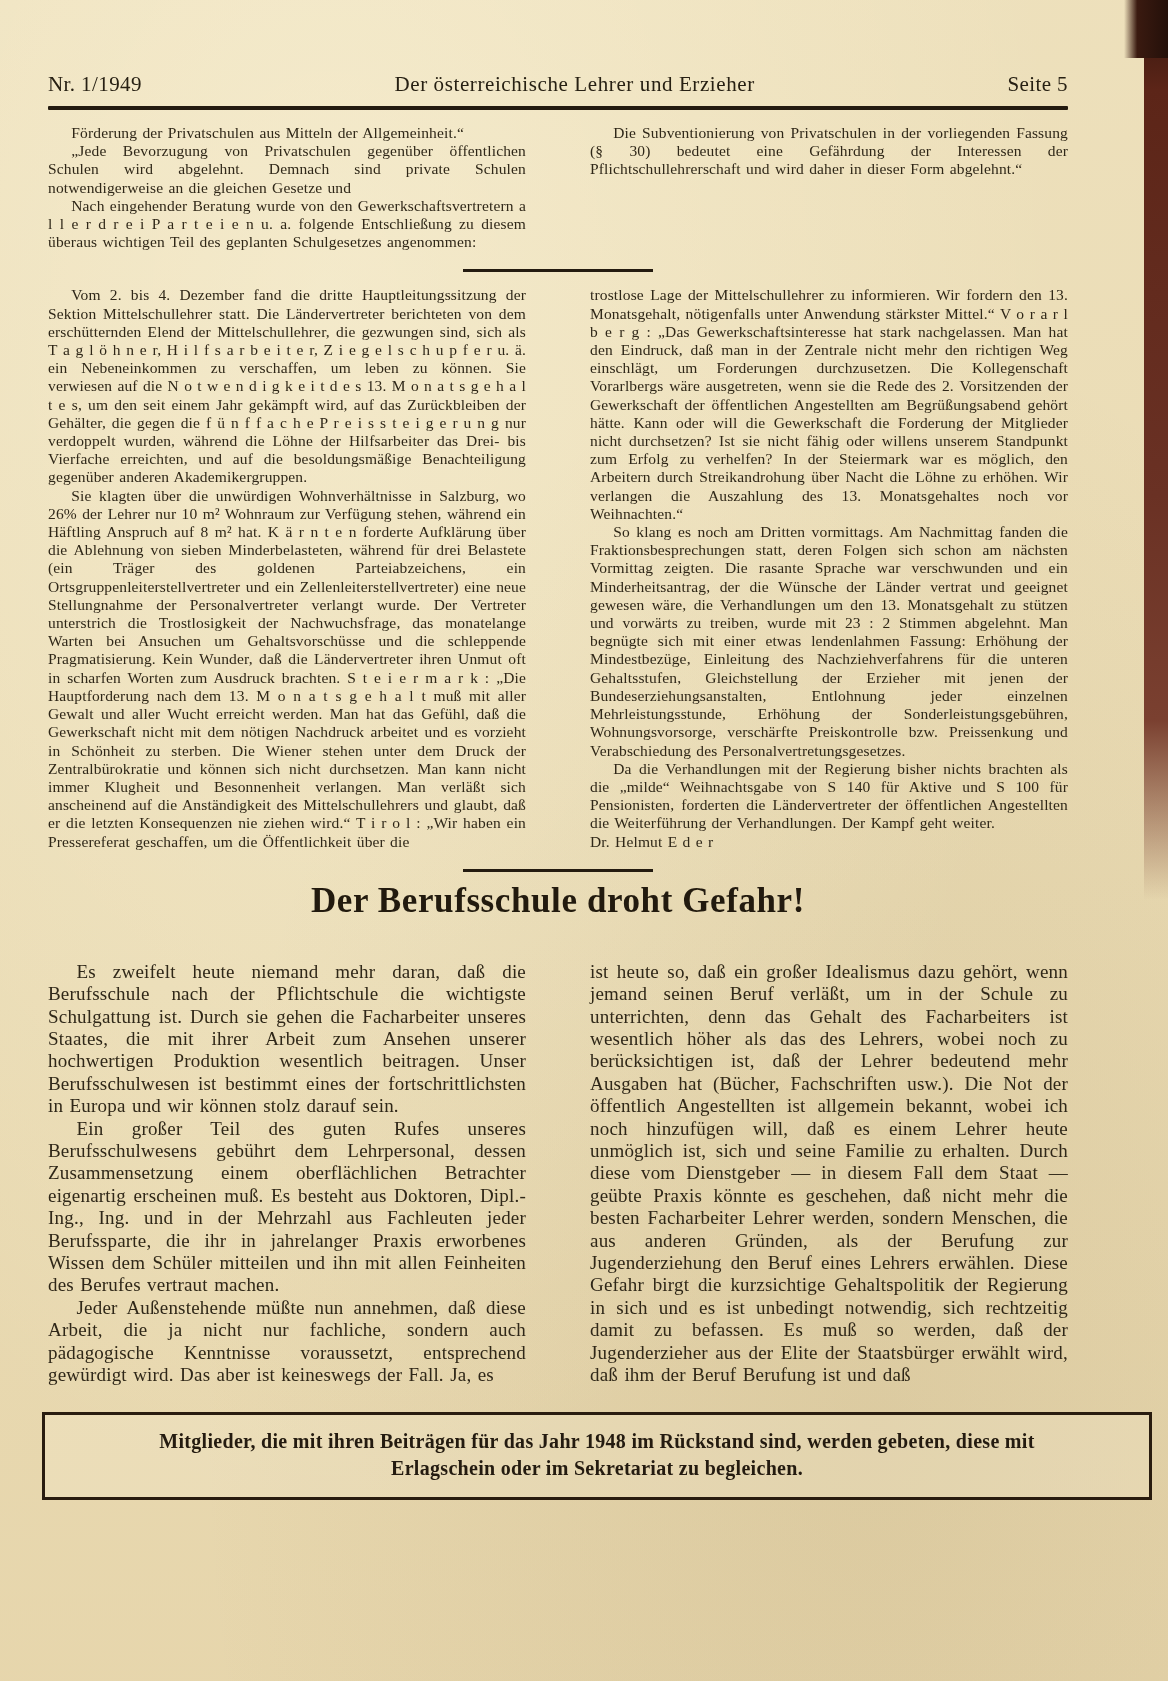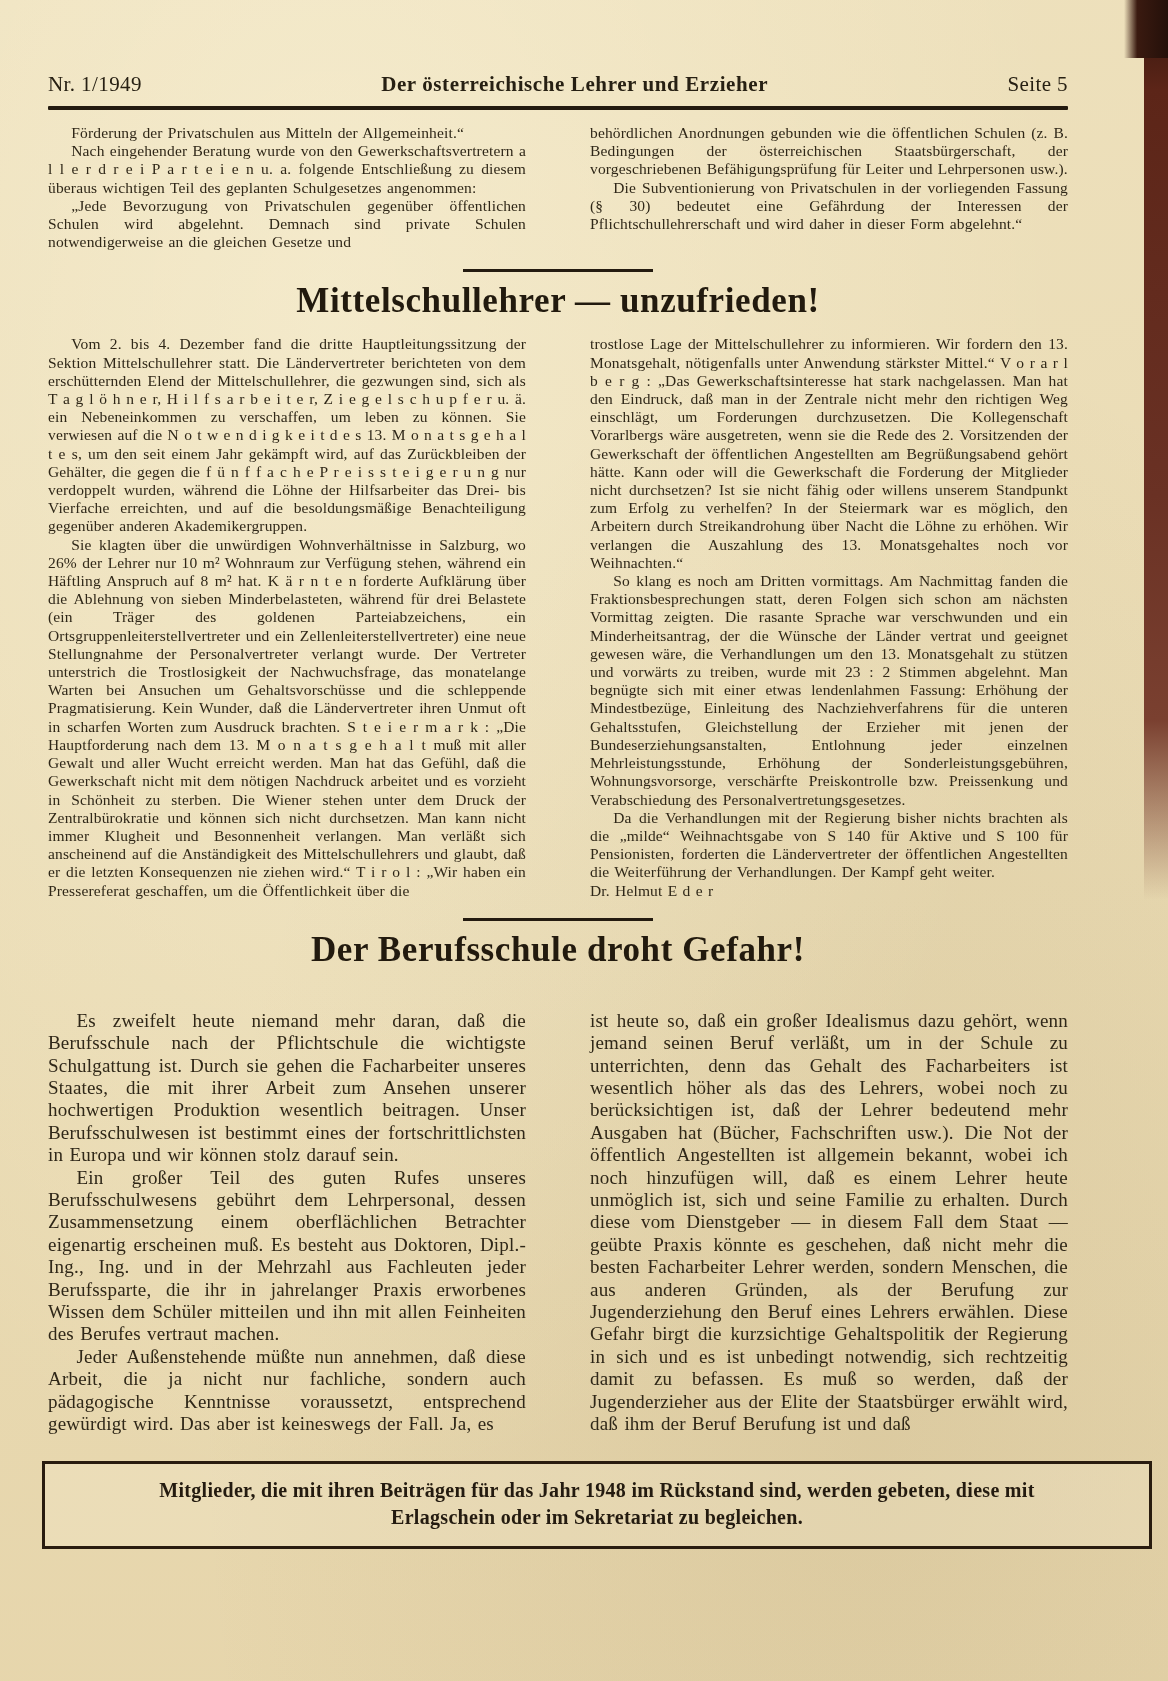--- a/index.html
+++ b/index.html
@@ -21,21 +21,21 @@
     background:linear-gradient(to bottom,#31150d 0%,#5c2518 10%,#6a3124 55%,#7a4030 80%,rgba(122,64,48,0) 100%);
   }
   .scan-strip-top{
     position:absolute;top:0;right:0;width:44px;height:58px;z-index:4;
     background:linear-gradient(to left,#24100a,#3a1a10 70%,rgba(58,26,16,0) 100%);
   }
   .content{position:relative;z-index:2;padding:72px 100px 0 48px;}
   
   .masthead{display:flex;justify-content:space-between;align-items:flex-end;
     font-size:21px;line-height:24px;letter-spacing:0.4px;color:#272013;gap:44px;}
-  .masthead .journal{font-weight:bold;letter-spacing:0.6px;}
+  .masthead .journal{font-weight:normal;letter-spacing:0.6px;}
   .head-rule{height:4px;background:#241b10;margin-top:10px;border-radius:1px;}
   
   .cols{display:flex;gap:64px;margin-top:14px;}
   .col{flex:1;text-align:justify;}
   .lead,.art1{font-size:15.5px;line-height:18.2px;letter-spacing:0.15px;word-spacing:1.2px;}
   .art2{font-size:19px;line-height:22.4px;letter-spacing:0.2px;word-spacing:1.4px;margin-top:40px;}
   p{margin:0;}
   p.ind{text-indent:1.5em;}
   p.cont{text-indent:0;}
   .signature{text-align:left;padding-right:16px;text-indent:0;}
@@ -69,31 +69,29 @@
     <header class="masthead">
       <span class="issue">Nr. 1/1949</span>
       <span class="journal">Der österreichische Lehrer und Erzieher</span>
       <span class="pageno">Seite 5</span>
     </header>
     <div class="head-rule"></div>
 
     <section class="cols lead">
       <div class="col">
         <p class="ind">Förderung der Privatschulen aus Mitteln der Allgemeinheit.“</p>
+        <p class="ind">„Jede Bevorzugung von Privatschulen gegenüber öffentlichen Schulen wird abgelehnt. Demnach sind private Schulen notwendigerweise an die gleichen Gesetze und</p>
         <p class="ind">Nach eingehender Beratung wurde von den Gewerkschaftsvertretern a l l e r  d r e i  P a r t e i e n u. a. folgende Entschließung zu diesem überaus wichtigen Teil des geplanten Schulgesetzes angenommen:</p>
-        <p class="ind">„Jede Bevorzugung von Privatschulen gegenüber öffentlichen Schulen wird abgelehnt. Demnach sind private Schulen notwendigerweise an die gleichen Gesetze und</p>
       </div>
       <div class="col">
-        <p class="cont">behördlichen Anordnungen gebunden wie die öffentlichen Schulen (z. B. Bedingungen der österreichischen Staatsbürgerschaft, der vorgeschriebenen Befähigungsprüfung für Leiter und Lehrpersonen usw.).</p>
         <p class="ind">Die Subventionierung von Privatschulen in der vorliegenden Fassung (§ 30) bedeutet eine Gefährdung der Interessen der Pflichtschullehrerschaft und wird daher in dieser Form abgelehnt.“</p>
       </div>
     </section>
 
     <div class="sep-rule"></div>
-    <h1 class="headline">Mittelschullehrer — unzufrieden!</h1>
 
     <section class="cols art1">
       <div class="col">
         <p class="ind">Vom 2. bis 4. Dezember fand die dritte Hauptleitungssitzung der Sektion Mittelschullehrer statt. Die Ländervertreter berichteten von dem erschütternden Elend der Mittelschullehrer, die gezwungen sind, sich als T a g l ö h n e r, H i l f s a r b e i t e r, Z i e g e l s c h u p f e r u. ä. ein Nebeneinkommen zu verschaffen, um leben zu können. Sie verwiesen auf die N o t w e n d i g k e i t  d e s  13. M o n a t s g e h a l t e s, um den seit einem Jahr gekämpft wird, auf das Zurückbleiben der Gehälter, die gegen die f ü n f f a c h e  P r e i s s t e i g e r u n g nur verdoppelt wurden, während die Löhne der Hilfsarbeiter das Drei- bis Vierfache erreichten, und auf die besoldungsmäßige Benachteiligung gegenüber anderen Akademikergruppen.</p>
         <p class="ind">Sie klagten über die unwürdigen Wohnverhältnisse in Salzburg, wo 26% der Lehrer nur 10 m² Wohnraum zur Verfügung stehen, während ein Häftling Anspruch auf 8 m² hat. K ä r n t e n forderte Aufklärung über die Ablehnung von sieben Minderbelasteten, während für drei Belastete (ein Träger des goldenen Parteiabzeichens, ein Ortsgruppenleiterstellvertreter und ein Zellenleiterstellvertreter) eine neue Stellungnahme der Personalvertreter verlangt wurde. Der Vertreter unterstrich die Trostlosigkeit der Nachwuchsfrage, das monatelange Warten bei Ansuchen um Gehaltsvorschüsse und die schleppende Pragmatisierung. Kein Wunder, daß die Ländervertreter ihren Unmut oft in scharfen Worten zum Ausdruck brachten. S t e i e r m a r k : „Die Hauptforderung nach dem 13. M o n a t s g e h a l t muß mit aller Gewalt und aller Wucht erreicht werden. Man hat das Gefühl, daß die Gewerkschaft nicht mit dem nötigen Nachdruck arbeitet und es vorzieht in Schönheit zu sterben. Die Wiener stehen unter dem Druck der Zentralbürokratie und können sich nicht durchsetzen. Man kann nicht immer Klugheit und Besonnenheit verlangen. Man verläßt sich anscheinend auf die Anständigkeit des Mittelschullehrers und glaubt, daß er die letzten Konsequenzen nie ziehen wird.“ T i r o l : „Wir haben ein Pressereferat geschaffen, um die Öffentlichkeit über die</p>
       </div>
       <div class="col">
         <p class="cont">trostlose Lage der Mittelschullehrer zu informieren. Wir fordern den 13. Monatsgehalt, nötigenfalls unter Anwendung stärkster Mittel.“ V o r a r l b e r g : „Das Gewerkschaftsinteresse hat stark nachgelassen. Man hat den Eindruck, daß man in der Zentrale nicht mehr den richtigen Weg einschlägt, um Forderungen durchzusetzen. Die Kollegenschaft Vorarlbergs wäre ausgetreten, wenn sie die Rede des 2. Vorsitzenden der Gewerkschaft der öffentlichen Angestellten am Begrüßungsabend gehört hätte. Kann oder will die Gewerkschaft die Forderung der Mitglieder nicht durchsetzen? Ist sie nicht fähig oder willens unserem Standpunkt zum Erfolg zu verhelfen? In der Steiermark war es möglich, den Arbeitern durch Streikandrohung über Nacht die Löhne zu erhöhen. Wir verlangen die Auszahlung des 13. Monatsgehaltes noch vor Weihnachten.“</p>
         <p class="ind">So klang es noch am Dritten vormittags. Am Nachmittag fanden die Fraktionsbesprechungen statt, deren Folgen sich schon am nächsten Vormittag zeigten. Die rasante Sprache war verschwunden und ein Minderheitsantrag, der die Wünsche der Länder vertrat und geeignet gewesen wäre, die Verhandlungen um den 13. Monatsgehalt zu stützen und vorwärts zu treiben, wurde mit 23 : 2 Stimmen abgelehnt. Man begnügte sich mit einer etwas lendenlahmen Fassung: Erhöhung der Mindestbezüge, Einleitung des Nachziehverfahrens für die unteren Gehaltsstufen, Gleichstellung der Erzieher mit jenen der Bundeserziehungsanstalten, Entlohnung jeder einzelnen Mehrleistungsstunde, Erhöhung der Sonderleistungsgebühren, Wohnungsvorsorge, verschärfte Preiskontrolle bzw. Preissenkung und Verabschiedung des Personalvertretungsgesetzes.</p>
         <p class="ind">Da die Verhandlungen mit der Regierung bisher nichts brachten als die „milde“ Weihnachtsgabe von S 140 für Aktive und S 100 für Pensionisten, forderten die Ländervertreter der öffentlichen Angestellten die Weiterführung der Verhandlungen. Der Kampf geht weiter.</p>

